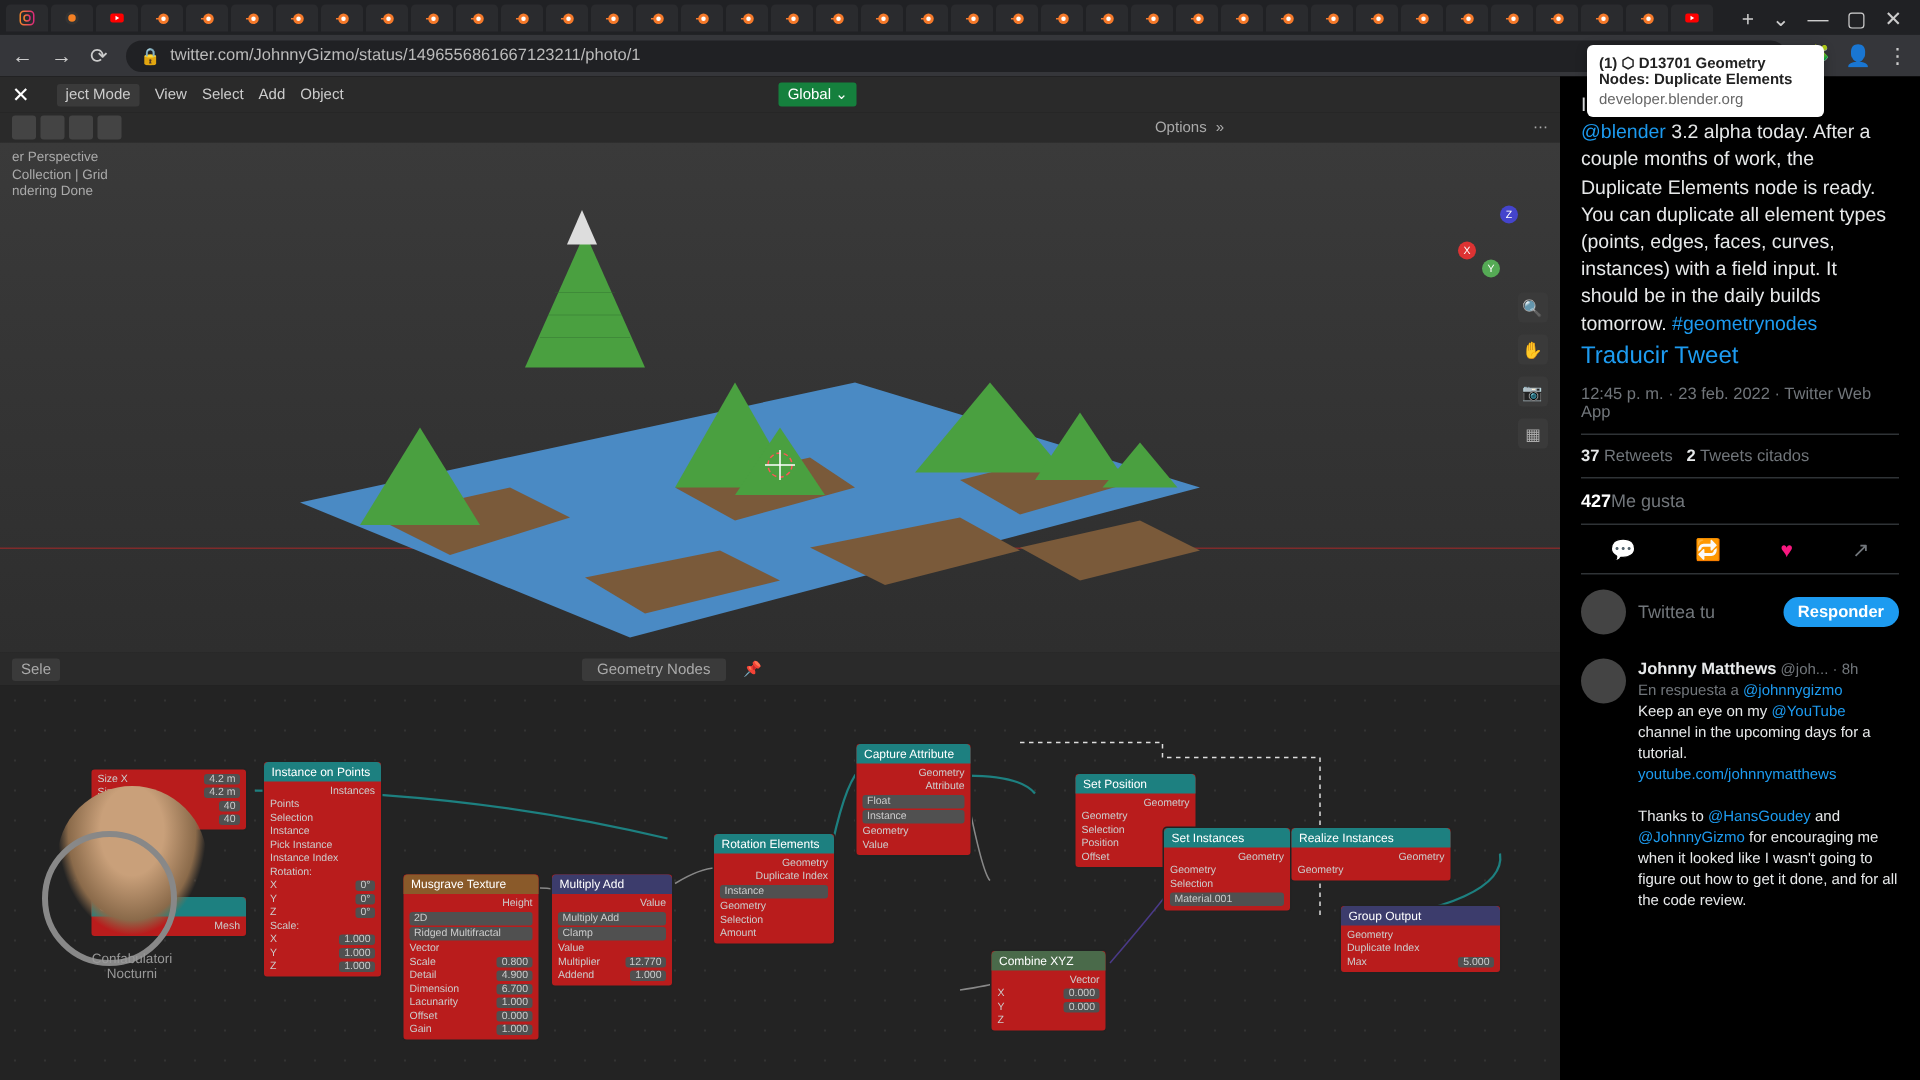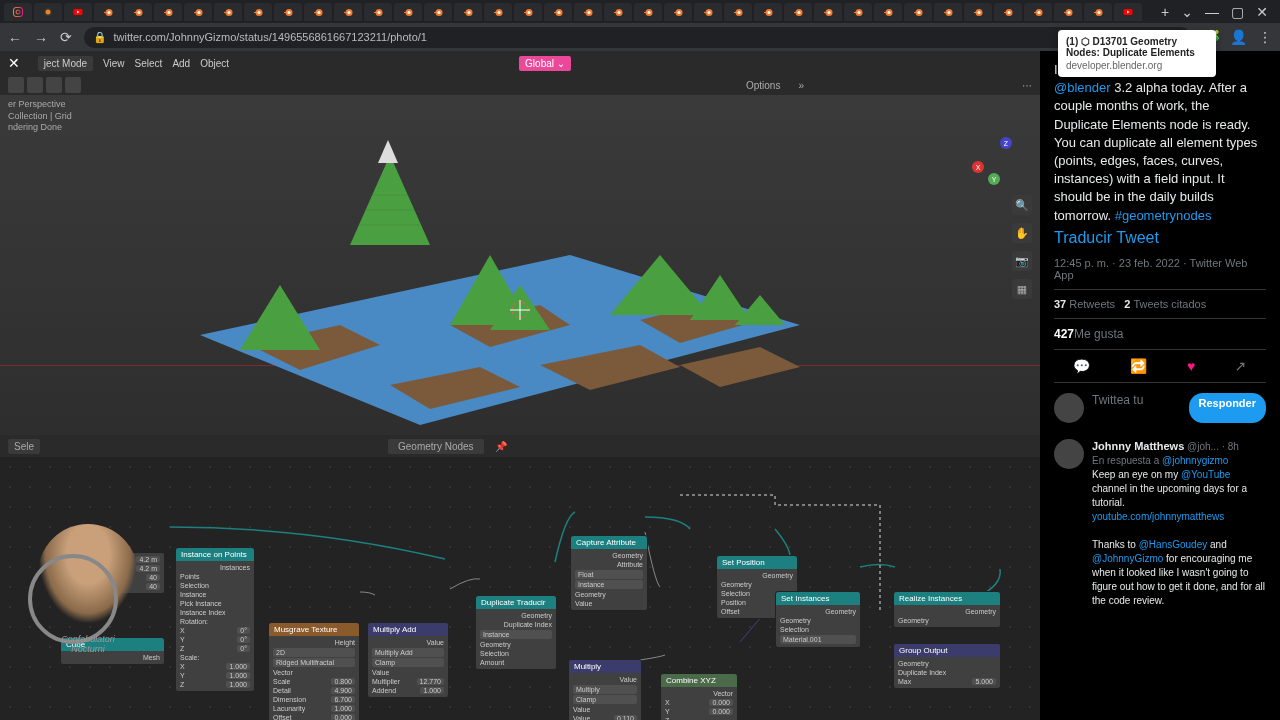--- a/index.html
+++ b/index.html
@@ -25,25 +25,25 @@
 
 
 .main { display: flex; height: calc(100% - 51px - 28px); }
 .content-area { width: 1040px; background: #1d1d1d; position: relative; }
 .sidebar-r { flex: 1; background: #000; color: #fff; padding: 10px 14px; overflow: hidden; font-size: 12px; }
 
 
 .blender-bar { height: 24px; background: #2a2a2a; display: flex; align-items: center; gap: 10px; padding: 0 8px; color: #ccc; font-size: 10px; }
 .close-x { font-size: 14px; margin-right: 8px; color: #fff; }
 .mode-drop { background: #3a3a3a; padding: 2px 6px; border-radius: 2px; }
-.global-pill { background: #ec4899; padding: 2px 6px; border-radius: 2px; color: #fff; }
+.global-pill { background: #15803d; padding: 2px 6px; border-radius: 2px; color: #fff; }
 
 .icon-row { height: 20px; background: #2a2a2a; display: flex; align-items: center; padding: 0 8px; gap: 3px; }
 .tiny-btn { width: 16px; height: 16px; background: #444; border-radius: 2px; }
-.options-text { margin-left: auto; color: #aaa; font-size: 10px; display: flex; align-items: center; gap: 18px; }
+.options-text { margin-left: auto; color: #aaa; font-size: 10px; display: flex; align-items: center; gap: 6px; }
 
 
 .viewport { height: 340px; background: linear-gradient(180deg, #3a3a3a 0%, #2e2e2e 100%); position: relative; overflow: hidden; }
 .viewport-info { position: absolute; top: 4px; left: 8px; color: #aaa; font-size: 9px; line-height: 1.3; }
 .gizmo { position: absolute; top: 40px; right: 14px; width: 54px; height: 54px; }
 .gizmo .axis { position: absolute; width: 12px; height: 12px; border-radius: 50%; font-size: 7px; display: flex; align-items: center; justify-content: center; color: #fff; }
 .axis.x { background: #d33; top: 26px; left: 0; }
 .axis.y { background: #5a5; top: 38px; left: 16px; }
 .axis.z { background: #44c; top: 2px; left: 28px; }
 .vp-tools { position: absolute; right: 8px; top: 100px; display: flex; flex-direction: column; gap: 8px; }
@@ -55,54 +55,54 @@
 .voxel-scene svg { width: 100%; height: 100%; }
 
 
 .node-hdr { height: 22px; background: #2a2a2a; display: flex; align-items: center; padding: 0 8px; gap: 8px; color: #aaa; font-size: 10px; }
 .select-lbl { background: #3a3a3a; padding: 2px 6px; border-radius: 2px; }
 .gn-name { background: #3a3a3a; padding: 2px 10px; border-radius: 2px; margin-left: 340px; }
 
 
 .node-editor { height: 278px; background: #232323; position: relative; overflow: hidden; }
 .node-editor::before { content: ''; position: absolute; inset: 0; background-image: radial-gradient(#333 1px, transparent 1px); background-size: 20px 20px; }
-.node { position: absolute; background: #404040; border: 1px solid #222; border-radius: 3px; font-size: 8px; color: #ccc; margin-top: 40px; }
+.node { position: absolute; background: #b91c1c; border: 1px solid #222; border-radius: 3px; font-size: 8px; color: #ccc; }
 .node-header { padding: 2px 5px; border-radius: 3px 3px 0 0; color: #fff; font-size: 8px; }
 .hdr-geo { background: #1d8080; }
 .hdr-vec { background: #3c3c6c; }
 .hdr-tex { background: #8a5a2a; }
 .hdr-conv { background: #4a6a4a; }
 .node-body { padding: 2px 4px; }
 .node-row { display: flex; justify-content: space-between; padding: 1px 0; font-size: 7px; }
 .node-row .val { background: #505050; padding: 0 3px; border-radius: 2px; font-size: 7px; }
 .drop { background: #505050; padding: 1px 3px; border-radius: 2px; font-size: 7px; margin: 1px 0; }
 .wire { position: absolute; pointer-events: none; }
 
 
 .streamer { position: absolute; bottom: 28px; left: 18px; width: 140px; height: 140px; }
 .streamer .face { width: 100px; height: 100px; background: radial-gradient(ellipse at 50% 30%, #c9a07a 30%, #8a6a4a 60%, transparent 70%); border-radius: 50% 50% 40% 40%; position: absolute; top: 0; left: 20px; }
-.streamer .logo { position: absolute; bottom: 10px; left: 0; color: #999; font-size: 9px; text-align: center; width: 140px; font-style: italic; }
+.streamer .logo { position: absolute; bottom: 10px; left: 0; color: #999; font-size: 9px; text-align: center; width: 140px; }
 .big-circle { position: absolute; top: 30px; left: 10px; width: 90px; height: 90px; border: 4px solid #888; border-radius: 50%; }
 
 
 .action-bar { height: 28px; background: #000; display: flex; align-items: center; justify-content: center; gap: 80px; color: #8899a6; font-size: 11px; }
 .action-item { display: flex; align-items: center; gap: 5px; }
 .action-item.green { color: #00ba7c; }
 .action-item.pink { color: #f91880; }
 
 
 .tweet-text { font-size: 13px; line-height: 1.4; color: #e7e9ea; }
 .hashtag { color: #1d9bf0; }
 .translate { color: #1d9bf0; font-size: 16px; margin-top: 4px; }
 .meta { color: #71767b; font-size: 11px; margin-top: 10px; }
 .stats { border-top: 1px solid #2f3336; margin-top: 8px; padding: 8px 0; font-size: 11px; color: #71767b; }
 .stats b { color: #e7e9ea; margin-right: 3px; }
 .stat-row { border-top: 1px solid #2f3336; padding: 8px 0; }
 .actions2 { border-top: 1px solid #2f3336; border-bottom: 1px solid #2f3336; padding: 8px 0; display: flex; justify-content: space-around; font-size: 14px; }
-.reply-box { display: flex; gap: 8px; padding: 10px 0; }
+.reply-box { display: flex; align-items: center; gap: 8px; padding: 10px 0; }
 .avatar { width: 30px; height: 30px; background: #444; border-radius: 50%; flex-shrink: 0; }
 .reply-input { flex: 1; color: #71767b; font-size: 12px; }
 .reply-btn { background: #1d9bf0; color: #fff; padding: 4px 10px; border-radius: 14px; font-size: 11px; font-weight: 600; }
 .reply-tweet { display: flex; gap: 8px; margin-top: 6px; font-size: 10px; }
 .reply-tweet .body { color: #e7e9ea; line-height: 1.4; }
 .reply-tweet .name { font-weight: 700; font-size: 11px; }
 .reply-tweet .handle { color: #71767b; }
 .reply-tweet .mention { color: #1d9bf0; }
 </style>
 </head>
@@ -655,21 +655,21 @@
               <span class="val">12.770</span>
             </div>
           <div class="node-row">
               <span>Addend</span>
               <span class="val">1.000</span>
             </div>
         </div>
       </div>
 
       <div class="node" style="top:98px;left:475px;width:82px">
-        <div class="node-header hdr-geo">Duplicate Traducir</div>
+        <div class="node-header hdr-geo">Rotation Elements</div>
         <div class="node-body">
           <div class="node-row">
               <span></span>
               <span>Geometry</span>
             </div>
           <div class="node-row">
               <span></span>
               <span>Duplicate Index</span>
             </div>
           <div class="drop">Instance</div>
@@ -700,38 +700,20 @@
           <div class="drop">Instance</div>
           <div class="node-row">
               <span>Geometry</span>
             </div>
           <div class="node-row">
               <span>Value</span>
             </div>
         </div>
       </div>
 
-      <div class="node" style="top:162px;left:568px;width:74px">
-        <div class="node-header hdr-vec">Multiply</div>
-        <div class="node-body">
-          <div class="node-row">
-              <span></span>
-              <span>Value</span>
-            </div>
-          <div class="drop">Multiply</div>
-          <div class="drop">Clamp</div>
-          <div class="node-row">
-              <span>Value</span>
-            </div>
-          <div class="node-row">
-              <span>Value</span>
-              <span class="val">0.110</span>
-            </div>
-        </div>
-      </div>
 
       <div class="node" style="top:176px;left:660px;width:78px">
         <div class="node-header hdr-conv">Combine XYZ</div>
         <div class="node-body">
           <div class="node-row">
               <span></span>
               <span>Vector</span>
             </div>
           <div class="node-row">
               <span>X</span>
@@ -779,21 +761,21 @@
           <div class="node-row">
               <span>Geometry</span>
             </div>
           <div class="node-row">
               <span>Selection</span>
             </div>
           <div class="drop">Material.001</div>
         </div>
       </div>
 
-      <div class="node" style="top:94px;left:893px;width:108px">
+      <div class="node" style="top:94px;left:860px;width:108px">
         <div class="node-header hdr-geo">Realize Instances</div>
         <div class="node-body">
           <div class="node-row">
               <span></span>
               <span>Geometry</span>
             </div>
           <div class="node-row">
               <span>Geometry</span>
             </div>
         </div>

